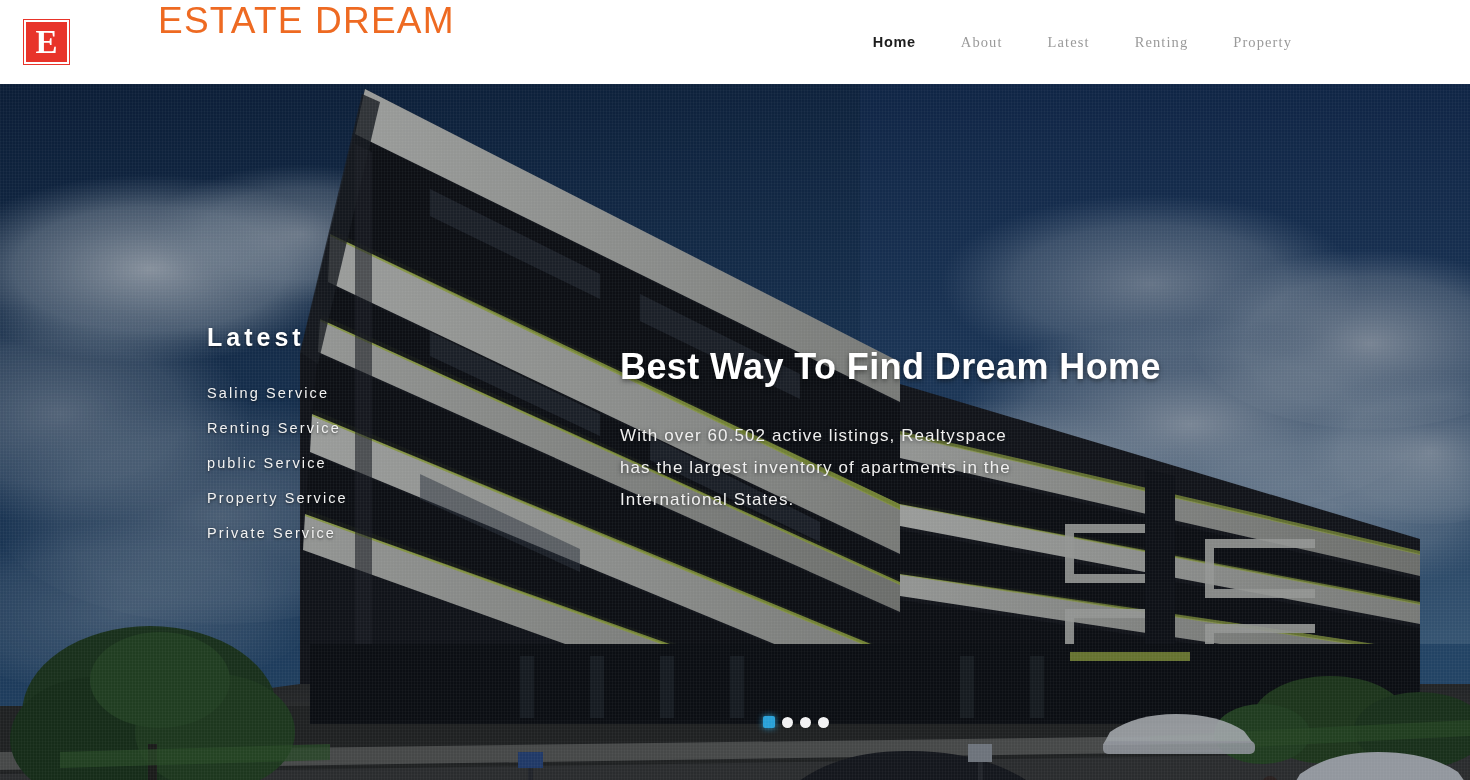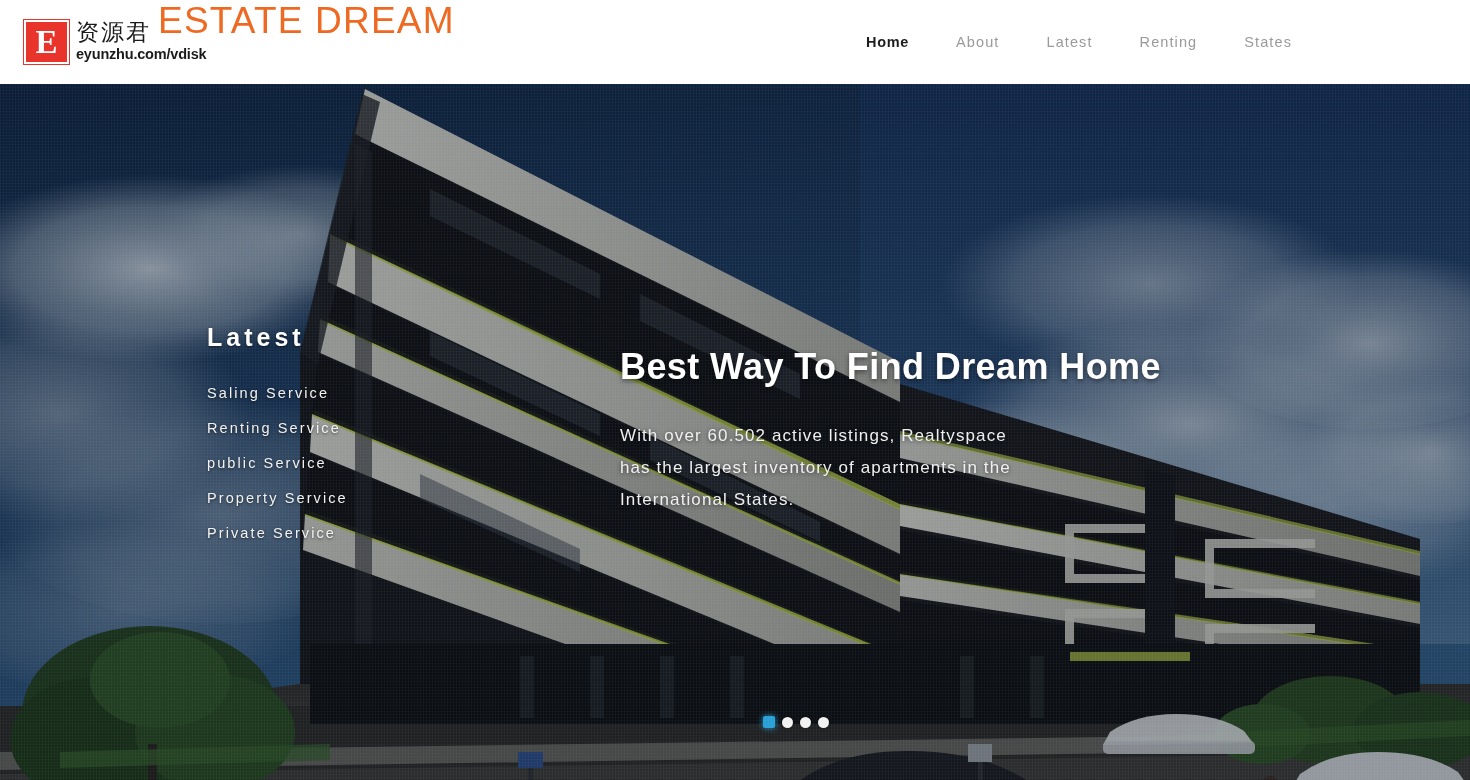--- a/index.html
+++ b/index.html
@@ -105,30 +105,31 @@
     margin-top: 1px;
   }
 
   .main-nav {
     position: absolute;
     right: 178px;
     top: 0;
     height: 84px;
     display: flex;
     align-items: center;
+    gap: 14px;
   }
   .nav-item {
     font-size: 14.5px;
     color: #9a9a9a;
     letter-spacing: 1.1px;
     text-decoration: none;
     white-space: nowrap;
     cursor: pointer;
   }
-  .nav-item + .nav-item { margin-left: 47px; }
+  .nav-item + .nav-item { margin-left: 31px; font-family: Liberation Serif, serif; }
   .nav-item.active {
     color: #1d1d1d;
     font-weight: bold;
     letter-spacing: 0.7px;
   }
 
   
   .hero {
     position: absolute;
     top: 84px; left: 0;
@@ -257,32 +258,28 @@
 
     <div class="brand">
       <div class="brand-text">ESTATE DREAM</div>
     </div>
 
     <nav class="main-nav">
       <a class="nav-item active">Home</a>
       <a class="nav-item">About</a>
       <a class="nav-item">Latest</a>
       <a class="nav-item">Renting</a>
-      <a class="nav-item">States</a>
+      <a class="nav-item">Property</a>
     </nav>
 
   </header>
 
   <div class="watermark">
     <div class="wm-badge">
       <span>E</span>
-    </div>
-    <div class="wm-right">
-      <div class="wm-cn">资源君</div>
-      <div class="wm-url">eyunzhu.com/vdisk</div>
     </div>
   </div>
 
   <section class="hero">
 
     <div class="hero-photo">
       <svg viewBox="0 0 1470 696" preserveAspectRatio="none" xmlns="http://www.w3.org/2000/svg">
         <defs>
           <linearGradient id="sky" x1="0" y1="0" x2="0.25" y2="1">
             <stop offset="0%" stop-color="#0e2545"></stop>

